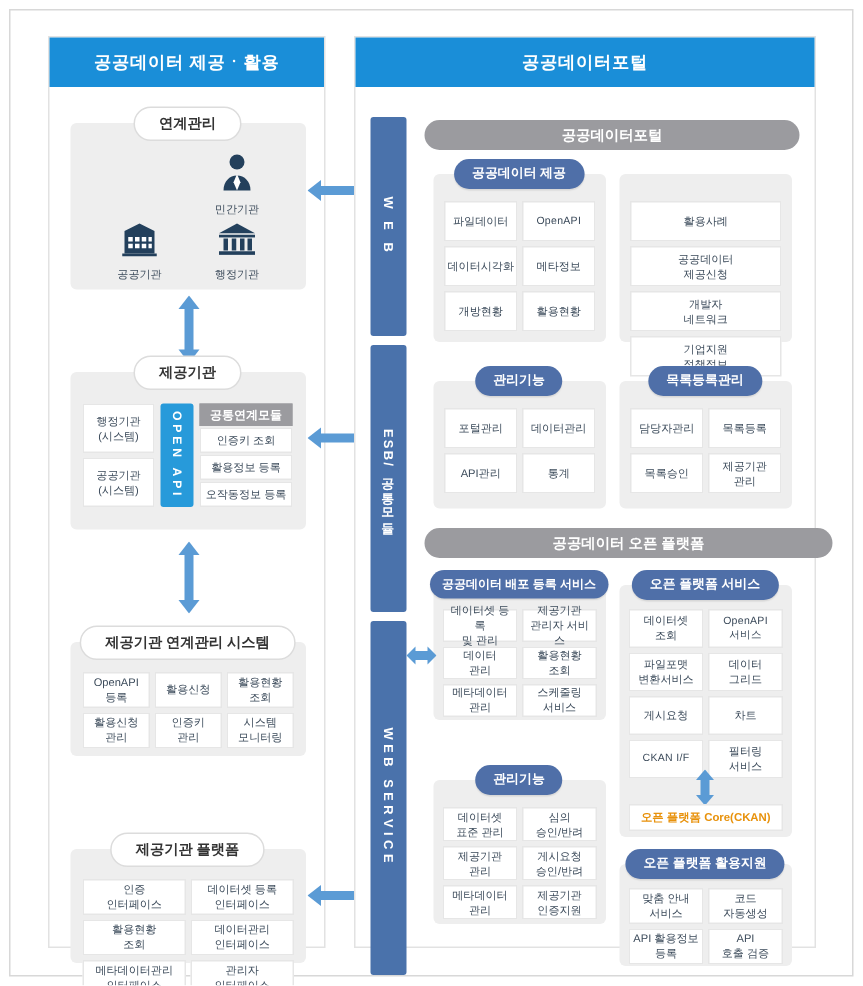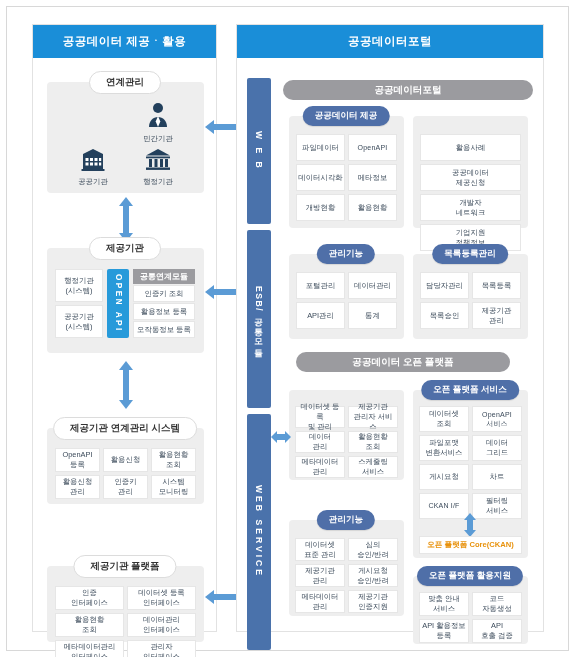--- a/index.html
+++ b/index.html
@@ -261,23 +261,24 @@
      <div class="group" style="left:176px;top:196px;width:115px;height:85px;"></div>
      <div class="pill" style="top:186px;left:233px;">목록등록관리</div>
      <div class="grid" style="left:183px;top:214px;width:101px;grid-template-columns:repeat(2,1fr);grid-auto-rows:27px;">
        <div class="cell" style="white-space:pre-line">담당자관리</div>
        <div class="cell" style="white-space:pre-line">목록등록</div>
        <div class="cell" style="white-space:pre-line">목록승인</div>
        <div class="cell" style="white-space:pre-line">제공기관
 관리</div>
      </div>
 
-     <div class="bar-gray" style="left:59px;top:294px;width:214px;height:20px;">공공데이터 오픈 플랫폼</div>
+     <div class="bar-gray" style="left:46px;top:294px;width:272px;height:20px;">공공데이터 오픈 플랫폼</div>
 
      <div class="group" style="left:52px;top:332px;width:115px;height:90px;"></div>
+     <div class="pill" style="top:322px;left:109px;font-size:8px;padding:4px 8px;">공공데이터 배포 등록 서비스</div>
      <div class="grid" style="left:58px;top:348px;width:103px;grid-template-columns:repeat(2,1fr);grid-auto-rows:22px;">
        <div class="cell" style="white-space:pre-line">데이터셋 등록
 및 관리</div>
        <div class="cell" style="white-space:pre-line">제공기관
 관리자 서비스</div>
        <div class="cell" style="white-space:pre-line">데이터
 관리</div>
        <div class="cell" style="white-space:pre-line">활용현황
 조회</div>
        <div class="cell" style="white-space:pre-line">메타데이터

